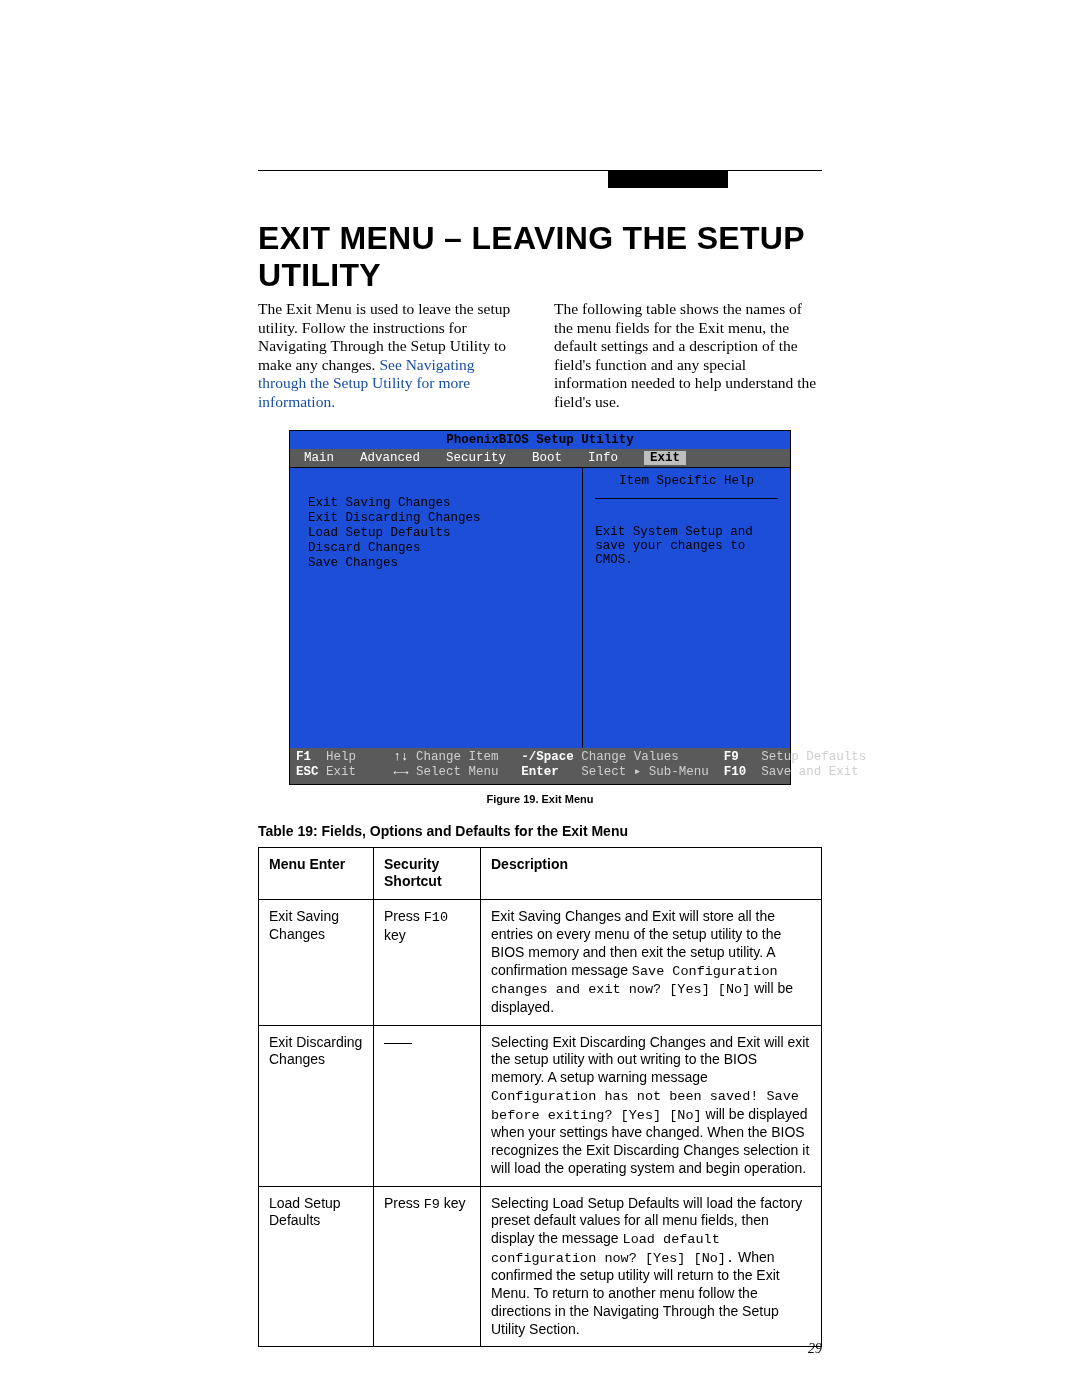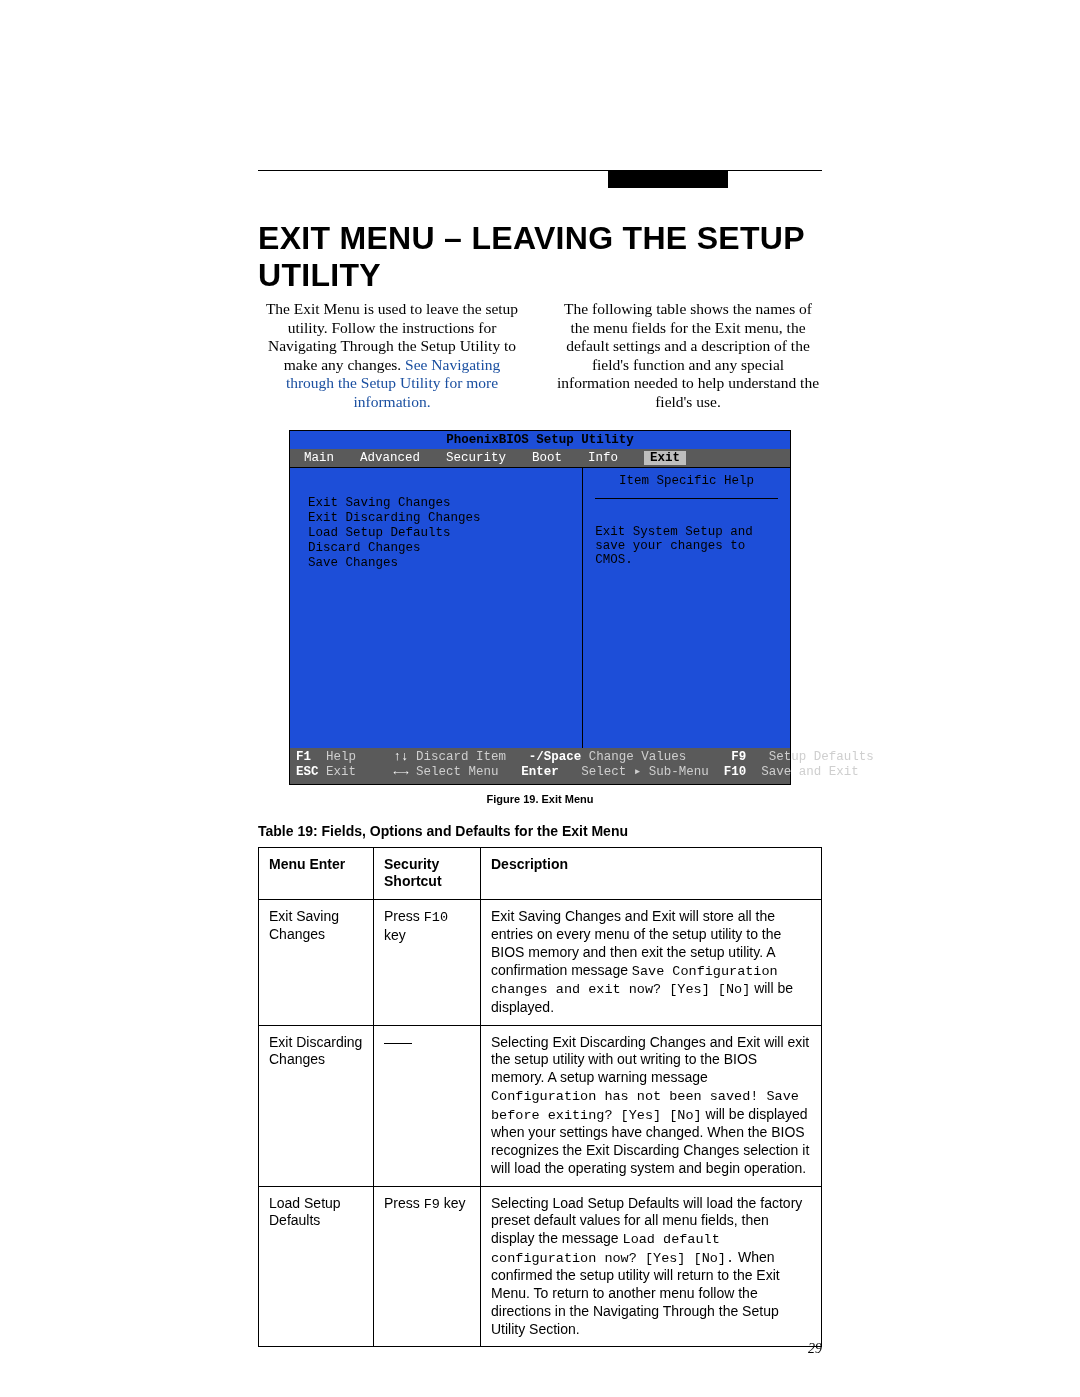--- a/index.html
+++ b/index.html
@@ -44,21 +44,20 @@
     font-weight: 800;
     font-size: 32px;
     letter-spacing: 0.3px;
     margin: 50px 0 6px 0;
   }
   .two-col {
     display: flex;
     gap: 28px;
     font-size: 15.5px;
     line-height: 1.2;
-    text-align: center;
   }
   .two-col .col { flex: 1; }
   .link { color: #1a4fa0; }
   .bios-box {
     width: 500px;
     margin: 18px auto 6px auto;
     border: 1px solid #000;
     background: #1d4ed8;
     font-family: "Courier New", monospace;
     font-size: 12.5px;
@@ -188,21 +187,21 @@
         <div>Load Setup Defaults</div>
         <div>Discard Changes</div>
         <div>Save Changes</div>
       </div>
       <div class="bios-right">
         <div class="help-title">Item Specific Help</div>
         <div>Exit System Setup and save your changes to CMOS.</div>
       </div>
     </div>
     <div class="bios-footer">
-      <div class="bios-footer-row"><span class="k">F1</span>  <span class="v">Help</span>     <span class="k">↑↓</span> <span class="v">Discard Item</span>   <span class="k">-/Space</span> <span class="v">Change Values</span>      <span class="k">F9</span>   <span class="v">Setup Defaults</span></div>
+      <div class="bios-footer-row"><span class="k">F1</span>  <span class="v">Help</span>     <span class="k">↑↓</span> <span class="v">Change Item</span>   <span class="k">-/Space</span> <span class="v">Change Values</span>      <span class="k">F9</span>   <span class="v">Setup Defaults</span></div>
       <div class="bios-footer-row"><span class="k">ESC</span> <span class="v">Exit</span>     <span class="k">←→</span> <span class="v">Select Menu</span>   <span class="k">Enter</span>   <span class="v">Select ▸ Sub-Menu</span>  <span class="k">F10</span>  <span class="v">Save and Exit</span></div>
     </div>
   </div>
 
   <div class="figure-caption">Figure 19.  Exit Menu</div>
 
   <div class="table-title">Table 19: Fields, Options and Defaults for the Exit Menu</div>
 
   <table class="desc">
     <thead>

